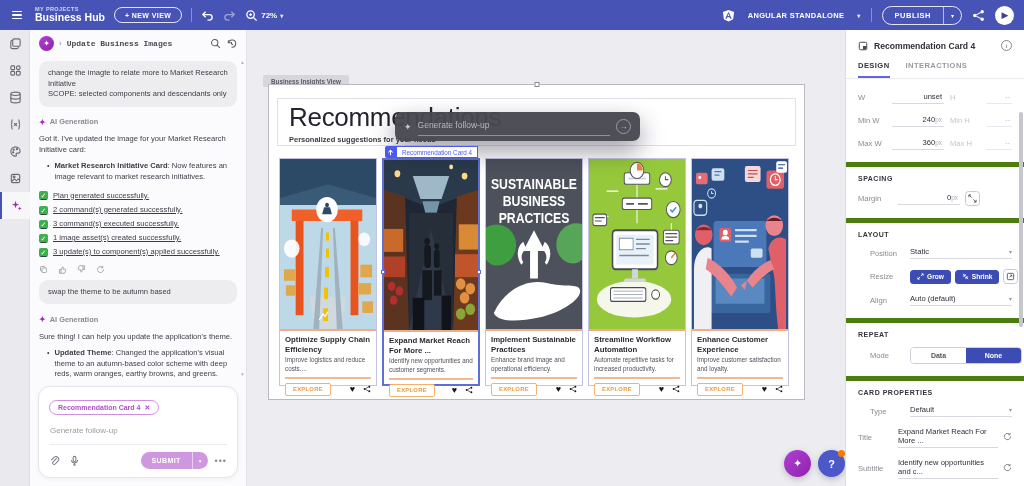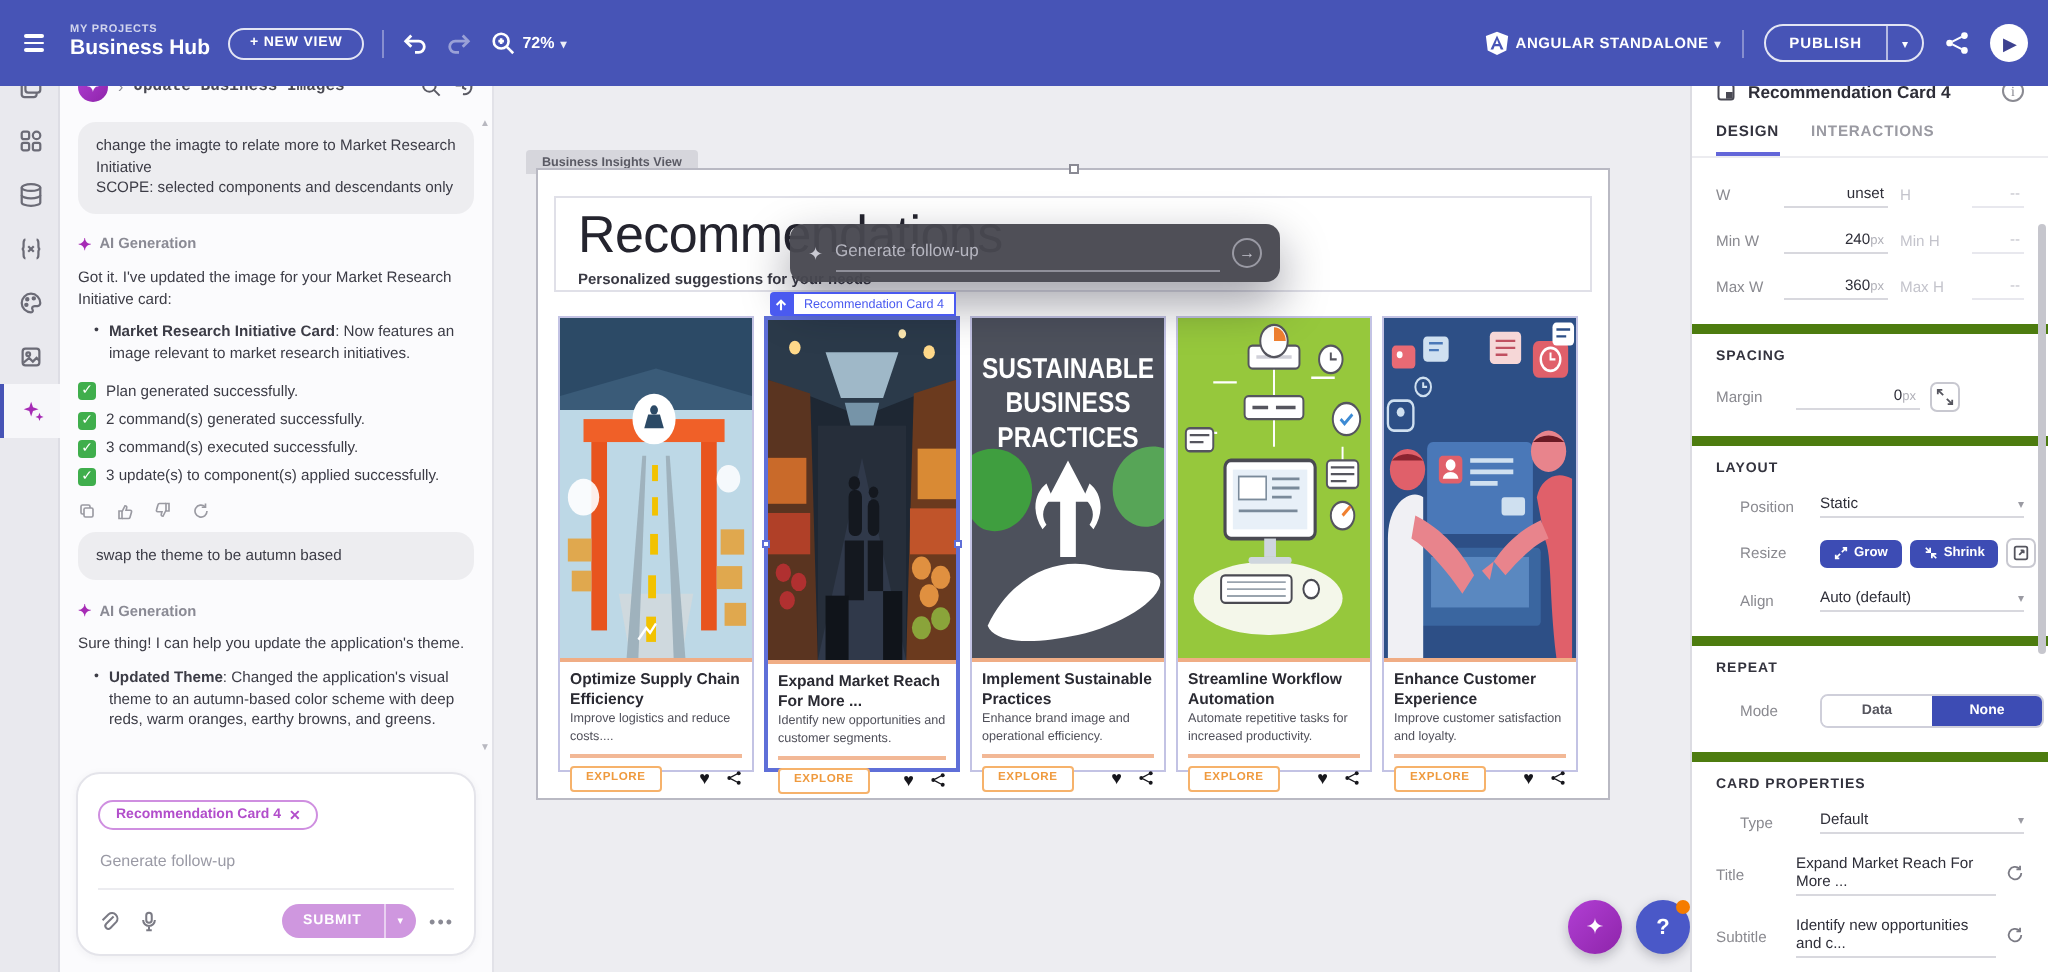--- a/index.html
+++ b/index.html
@@ -1,37 +1,37 @@
 <!DOCTYPE html>
 <html><head>
 <meta charset="utf-8">
 <style>
   * { margin:0; padding:0; box-sizing:border-box; }
   html,body { width:1024px; height:486px; overflow:hidden; }
   body { font-family:"Liberation Sans", sans-serif; background:#ececf0; }
   .app { position:relative; width:1024px; height:486px; background:#ececf0; overflow:hidden; }
 
   
-  .topbar { position:absolute; top:0; left:0; right:0; height:43px; background:#4754b6;
+  .topbar { position:absolute; top:0; left:0; right:0; height:30px; background:#4754b6;
     display:flex; align-items:center; padding:0 10px; color:#fff; z-index:60; }
   .tb-left { display:flex; align-items:center; gap:9px; }
   .tb-right { margin-left:auto; display:flex; align-items:center; gap:10px; }
   .hamburger { display:flex; flex-direction:column; gap:2px; cursor:pointer; padding:2px; }
   .hamburger i { display:block; width:10px; height:1.6px; background:#fff; border-radius:1px; }
   .proj { line-height:1.05; margin-left:2px; }
   .proj .lbl { font-size:5.5px; font-weight:bold; letter-spacing:.4px; color:rgba(255,255,255,.75); }
   .proj .name { font-size:10.5px; font-weight:bold; }
   .pill-btn { border:1px solid rgba(255,255,255,.85); border-radius:999px; font-size:7px;
     font-weight:bold; letter-spacing:.4px; padding:3.5px 10px; color:#fff; background:transparent; cursor:pointer; }
   .tb-sep { width:1px; height:14px; background:rgba(255,255,255,.35); }
   .tb-ic { width:13px; height:13px; display:inline-block; }
   .dim { opacity:.45; }
   .zoomctl { display:flex; align-items:center; gap:3px; font-size:8px; font-weight:bold; }
   .caret { font-size:6px; opacity:.9; }
-  .env { display:flex; align-items:center; gap:3px; font-size:7.5px; font-weight:bold; letter-spacing:.3px; }
+  .env { display:flex; align-items:center; gap:13px; font-size:7.5px; font-weight:bold; letter-spacing:.3px; }
   .publish { display:flex; align-items:stretch; border:1px solid rgba(255,255,255,.85); border-radius:999px; overflow:hidden; }
   .publish .p-main { font-size:7.5px; font-weight:bold; letter-spacing:.5px; padding:4px 12px; }
   .publish .p-dd { border-left:1px solid rgba(255,255,255,.6); padding:4px 7px; font-size:6px; display:flex; align-items:center; }
   .avatar-play { width:19px; height:19px; border-radius:50%; background:#fff; display:flex; align-items:center; justify-content:center; }
   .avatar-play span { color:#3d4190; font-size:9px; margin-left:1px; }
 
   
   .rail { position:absolute; left:0; top:30px; bottom:0; width:30px; background:#e9e9ee; border-right:1px solid #dddde4; z-index:40; }
   .rail-item { width:30px; height:27px; display:flex; align-items:center; justify-content:center; color:#6b6b76; cursor:pointer; }
   .rail-item svg { width:13px; height:13px; }
@@ -46,21 +46,21 @@
   .chev { color:#8a8a94; font-size:8px; }
   .chat-title { font-size:8px; font-weight:bold; color:#4a4a54; flex:1;font-family:Liberation Mono, monospace; }
   .chat-head svg { width:11px; height:11px; color:#5a5a64; cursor:pointer; }
   .msgs { flex:1; padding:4px 9px 0 9px; font-size:7.6px; color:#3c3c46; line-height:1.4; position:relative; overflow:hidden; }
   .bubble { background:#ededf0; border-radius:9px; padding:7px 9px; white-space:pre-line; margin-bottom:10px; }
   .ai-tag { display:flex; align-items:center; gap:4px; color:#8a8a94; font-size:7.4px; font-weight:bold; margin:9px 0 6px 0; }
   .ai-tag .spark { color:#a62bb5; font-size:8px; }
   .para { margin-bottom:6px; }
   .bullet { display:flex; gap:5px; padding-left:8px; margin-bottom:8px; }
   .bullet .dot { font-size:7px; line-height:1.5; }
-  .checks { margin:2px 0 7px 0; }
+  .checks { margin:2px 0 7px 0;text-decoration:underline; }
   .check-row { display:flex; align-items:center; gap:5px; margin-bottom:3.5px; }
   .check-ic { flex:0 0 auto; width:9px; height:9px; border-radius:2px; background:#3fae4c; color:#fff;
     font-size:7px; line-height:9px; text-align:center; }
   .msg-actions { display:flex; gap:10px; margin:3px 0 6px 0; color:#9a9aa2; }
   .msg-actions svg { width:9px; height:9px; cursor:pointer; }
   .scroll-cue { position:absolute; right:1px; color:#b8b8c0; font-size:5px; }
   .input-card { margin:6px 8px 8px 8px; background:#fff; border:1px solid #e4e4ea; border-radius:12px;
     padding:9px 10px 8px 10px; box-shadow:0 1px 4px rgba(30,30,60,.05); }
   .chip { display:inline-flex; align-items:center; gap:4px; border:1px solid #cf8fe0; color:#b24ecb;
     border-radius:999px; font-size:7px; font-weight:bold; padding:2.5px 8px; cursor:pointer; }
@@ -313,20 +313,24 @@
             <span class="check-ic">✓</span>
             <span>Plan generated successfully.</span>
           </div>
         <div class="check-row">
             <span class="check-ic">✓</span>
             <span>2 command(s) generated successfully.</span>
           </div>
         <div class="check-row">
             <span class="check-ic">✓</span>
             <span>3 command(s) executed successfully.</span>
+          </div>
+        <div class="check-row">
+            <span class="check-ic">✓</span>
+            <span>1 image asset(s) created successfully.</span>
           </div>
         <div class="check-row">
             <span class="check-ic">✓</span>
             <span>3 update(s) to component(s) applied successfully.</span>
           </div>
       </div>
       <div class="msg-actions">
         <svg viewBox="0 0 12 12" fill="none" stroke="currentColor" stroke-width="1.1">
             <rect x="4" y="4" width="6" height="6" rx="1"></rect>
             <path d="M8 4 V3 a1 1 0 0 0 -1-1 H3 a1 1 0 0 0 -1 1 v4 a1 1 0 0 0 1 1 h1"></path>

